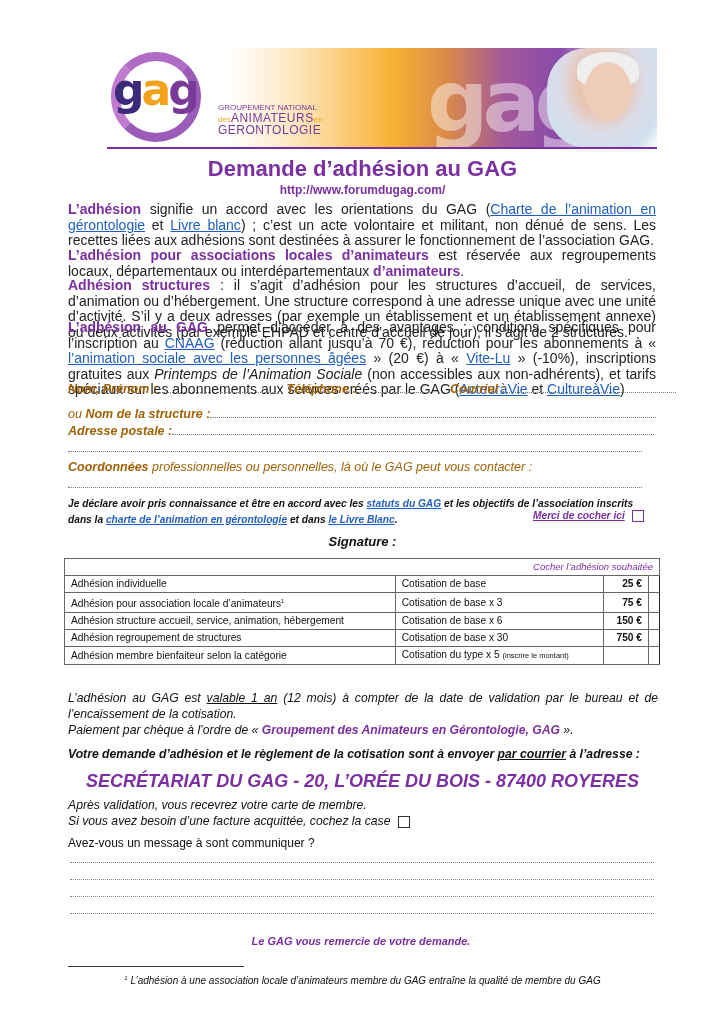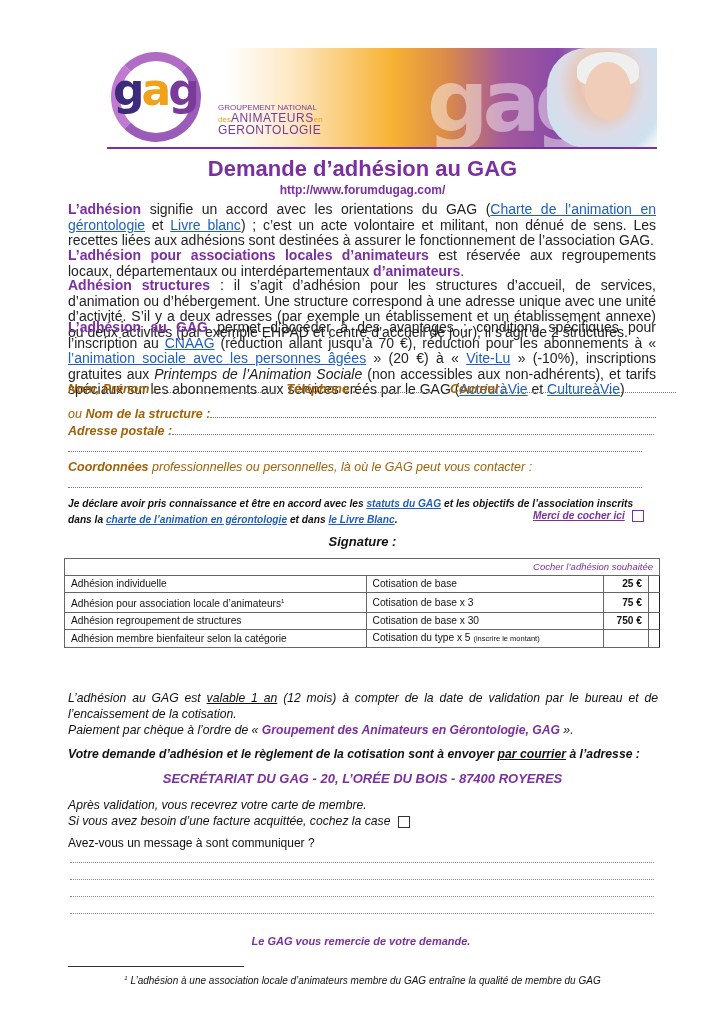--- a/index.html
+++ b/index.html
@@ -49,21 +49,21 @@
   table.adh td.checkcell { width: 10px; padding: 0; border-left: 1.5px solid #222; border-right: 1.5px solid #222; }
   .caption-row td { text-align: right; color: #7b2fa0; font-style: italic; font-size: 9.5px; height: 13px; line-height: 13px; }
   .head-row td { font-weight: bold; }
   .cocher { color: #7b2fa0; font-style: italic; font-weight: normal; float: right; }
   .amt { text-align: right; font-weight: bold; width: 32px; }
   .small { font-size: 7.5px; }
   sup { font-size: 6px; }
 
   .txt { left: 68px; width: 590px; font-size: 12.2px; line-height: 16px; font-style: italic; color: #111; text-align: justify; }
   .u { text-decoration: underline; }
-  .addr { left: 0; width: 725px; top: 771px; text-align: center; font-size: 13px; font-weight: bold; font-style: italic; color: #7b2fa0; }
+  .addr { left: 0; width: 725px; top: 771px; text-align: center; font-size: 18px; font-weight: bold; font-style: italic; color: #7b2fa0; }
   .msg-q { left: 68px; top: 836px; font-size: 12px; color: #111; }
   .msg-line { left: 70px; width: 584px; height: 1px; border-bottom: 1px dotted #888; }
   .thanks { left: 0; width: 722px; top: 935px; text-align: center; font-size: 11px; font-weight: bold; font-style: italic; color: #7b2fa0; }
   .fn-rule { left: 68px; top: 966px; width: 176px; height: 1px; background: #333; }
   .footnote { left: 0; width: 725px; top: 975px; text-align: center; font-size: 10px; font-style: italic; color: #111; }
 </style>
 </head>
 <body>
 
 <div class="abs banner">
@@ -139,20 +139,26 @@
     <td class="amt">25 €</td>
     <td class="checkcell"></td>
   </tr>
   <tr>
     <td><span>Adhésion pour association locale d’animateurs</span><sup>1</sup></td>
     <td>Cotisation de base x 3</td>
     <td class="amt">75 €</td>
     <td class="checkcell"></td>
   </tr>
   <tr>
+    <td>Adhésion structure accueil, service, animation, hébergement</td>
+    <td>Cotisation de base x 6</td>
+    <td class="amt">150 €</td>
+    <td class="checkcell"></td>
+  </tr>
+  <tr>
     <td>Adhésion regroupement de structures</td>
     <td>Cotisation de base x 30</td>
     <td class="amt">750 €</td>
     <td class="checkcell"></td>
   </tr>
   <tr>
     <td>Adhésion membre bienfaiteur selon la catégorie</td>
     <td><span>Cotisation du type x 5</span> <span class="small">(inscrire le montant)</span></td>
     <td class="amt"></td>
     <td class="checkcell"></td>

